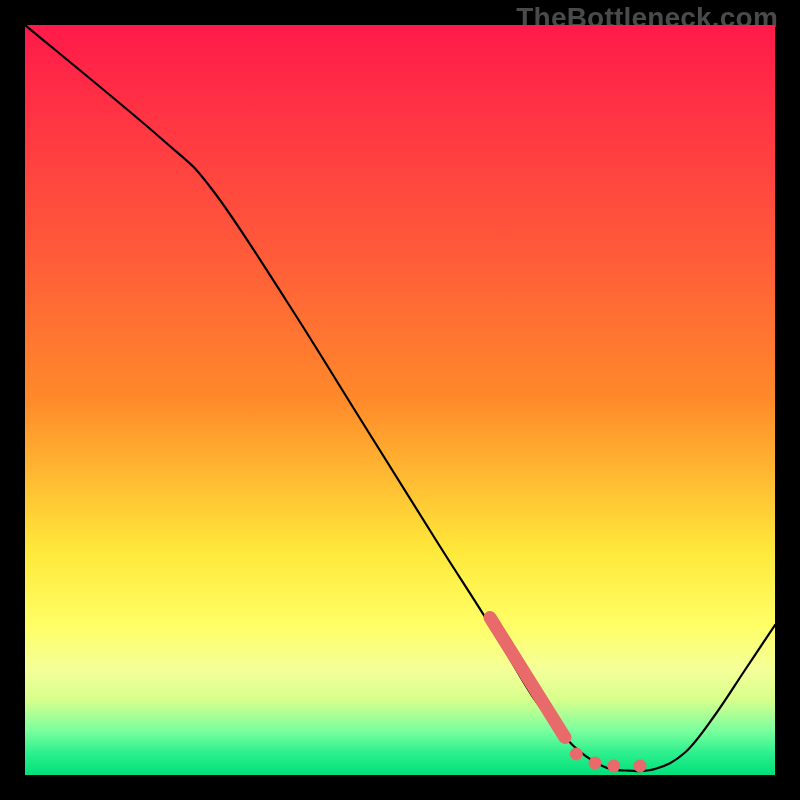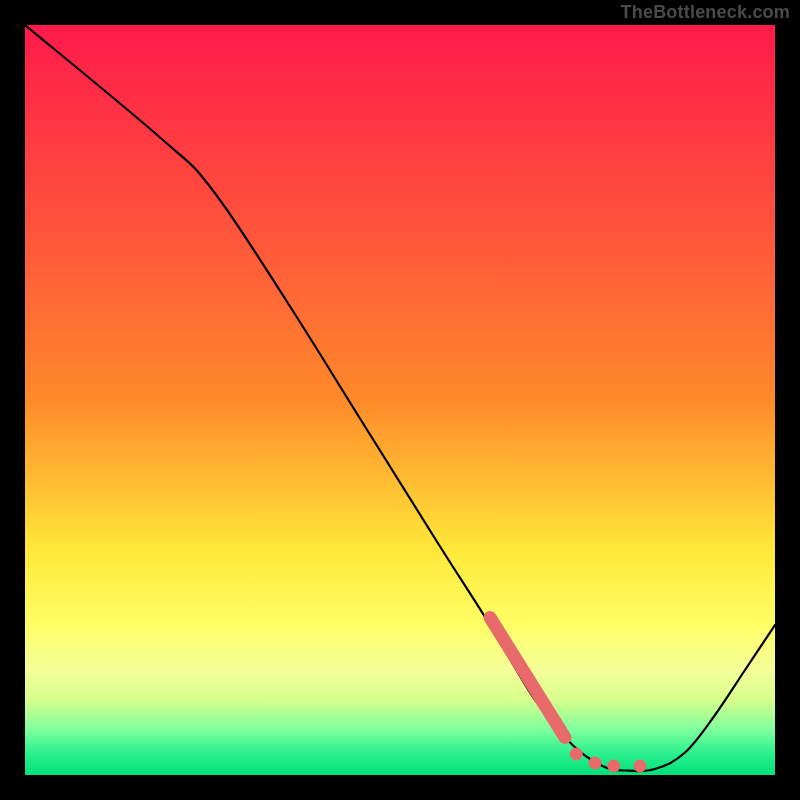--- a/index.html
+++ b/index.html
@@ -13,22 +13,22 @@
   }
   .frame {
     position: relative;
     width: 800px;
     height: 800px;
     background: #000;
   }
   .watermark {
     position: absolute;
     top: 2px;
-    right: 10px;
-    font-size: 18px;
+    right: 22px;
+    font-size: 28px;
     font-weight: 600;
     color: #4a4a4a;
     letter-spacing: 0.2px;
     user-select: none;
   }
   .plot {
     position: absolute;
     left: 25px;
     top: 25px;
     width: 750px;

